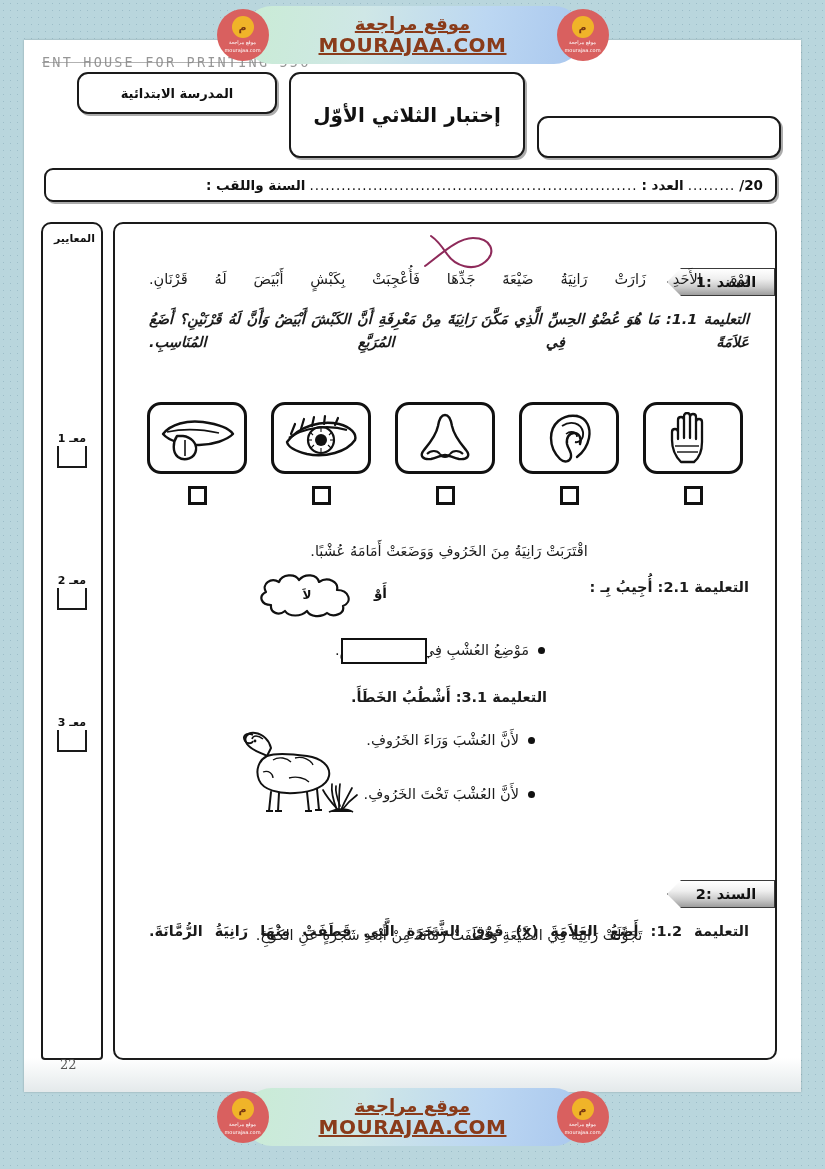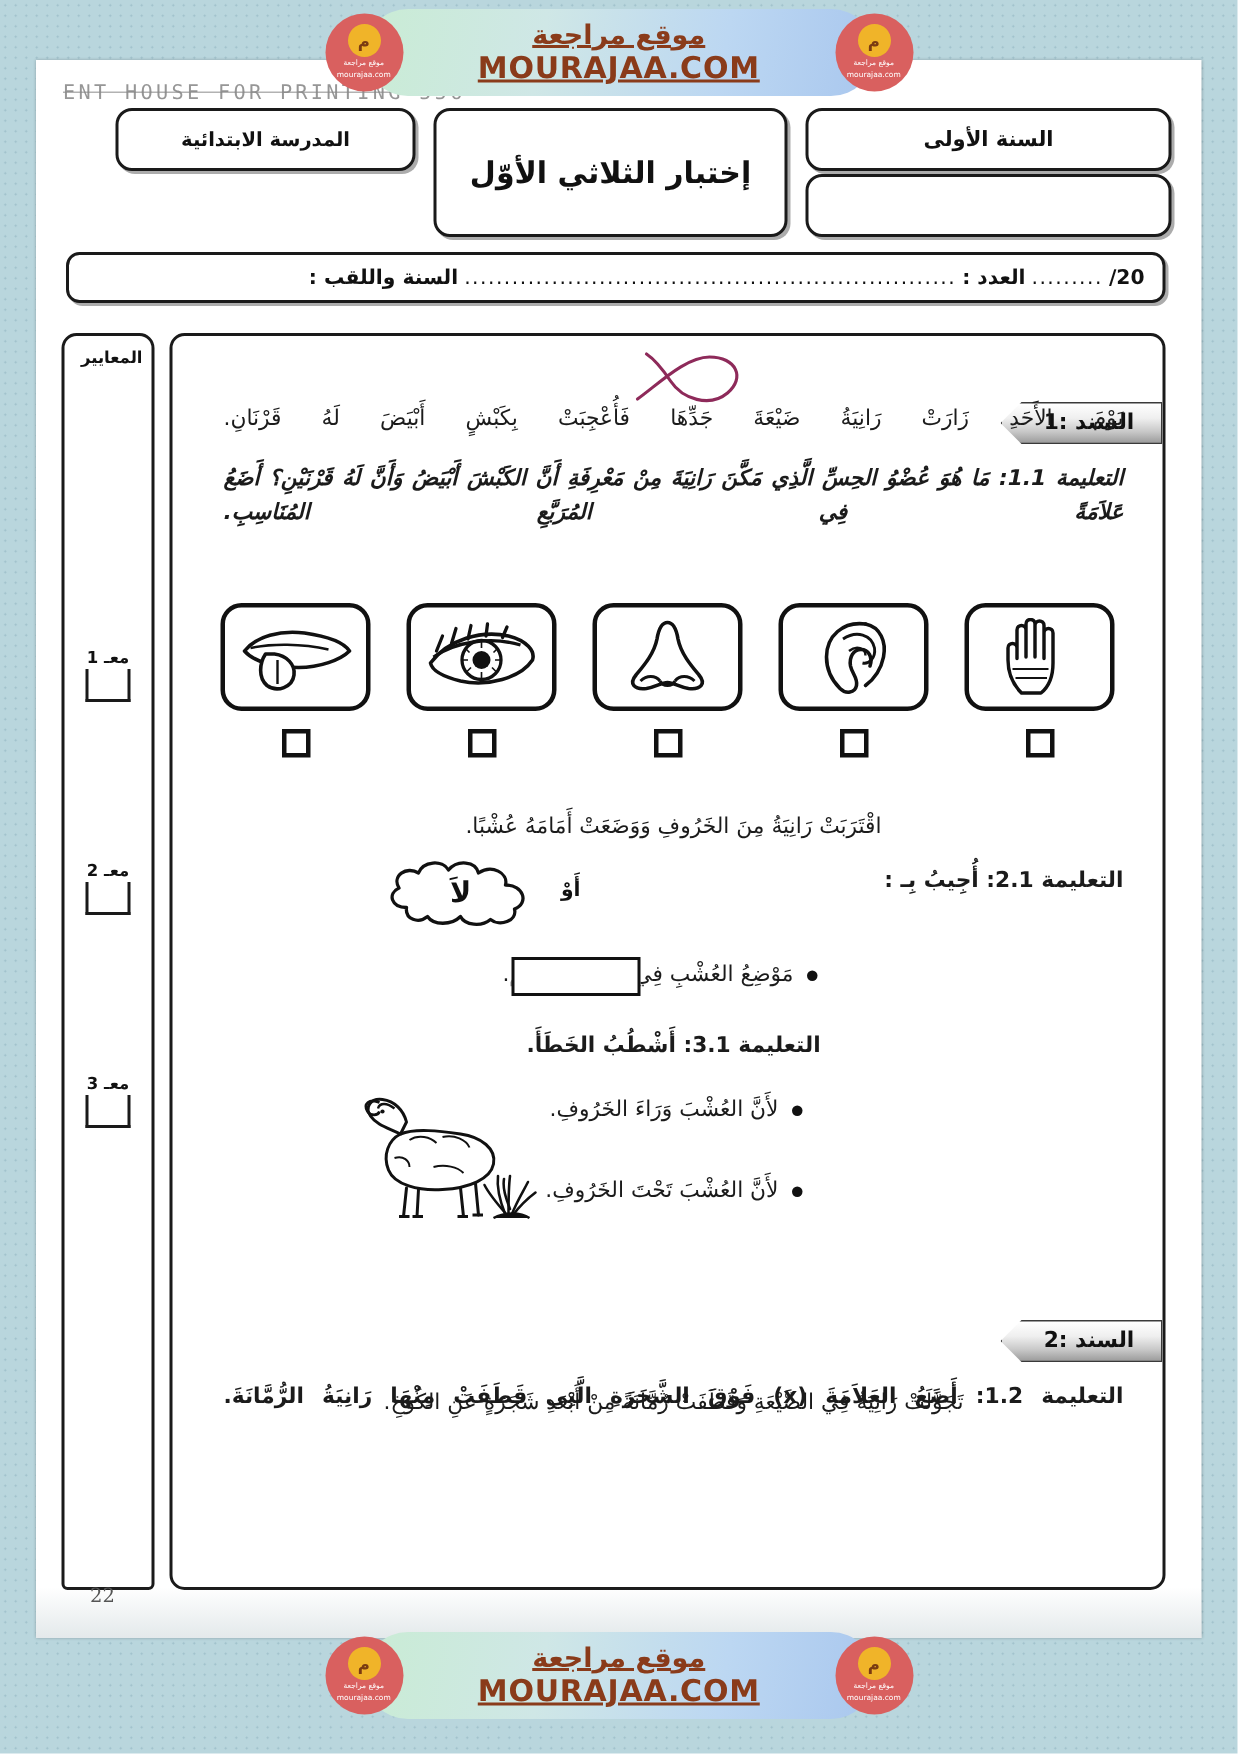--- a/index.html
+++ b/index.html
@@ -260,21 +260,21 @@
     height: 46px;
   }
   .bubble {
     position: absolute;
     top: 0;
     width: 104px;
     height: 46px;
     display: flex;
     align-items: center;
     justify-content: center;
-    font-size: 19px;
+    font-size: 12px;
     font-weight: bold;
     color: #111;
   }
   .bubble svg { position: absolute; inset: 0; width: 100%; height: 100%; }
   .bubble span { position: relative; z-index: 2; }
   .bubble-yes { right: 0px; }
   .bubble-no  { right: 146px; }
   .bubble-or {
     position: absolute;
     right: 118px;
@@ -427,23 +427,20 @@
 </head>
 <body>
 
 <div class="bg-texture"></div>
 
 <div class="sheet">
 
   <div class="printing-strip">ENT  HOUSE  FOR  PRINTING  556</div>
 
   <div class="header-row">
-    <div class="hbox hbox-year">
-      <span>السنة الأولى</span>
-    </div>
     <div class="hbox hbox-blank">
       <span></span>
     </div>
     <div class="hbox hbox-school">
       <span>المدرسة الابتدائية</span>
     </div>
     <div class="hbox hbox-title">
       <span>إختبار الثلاثي الأوّل</span>
     </div>
   </div>

